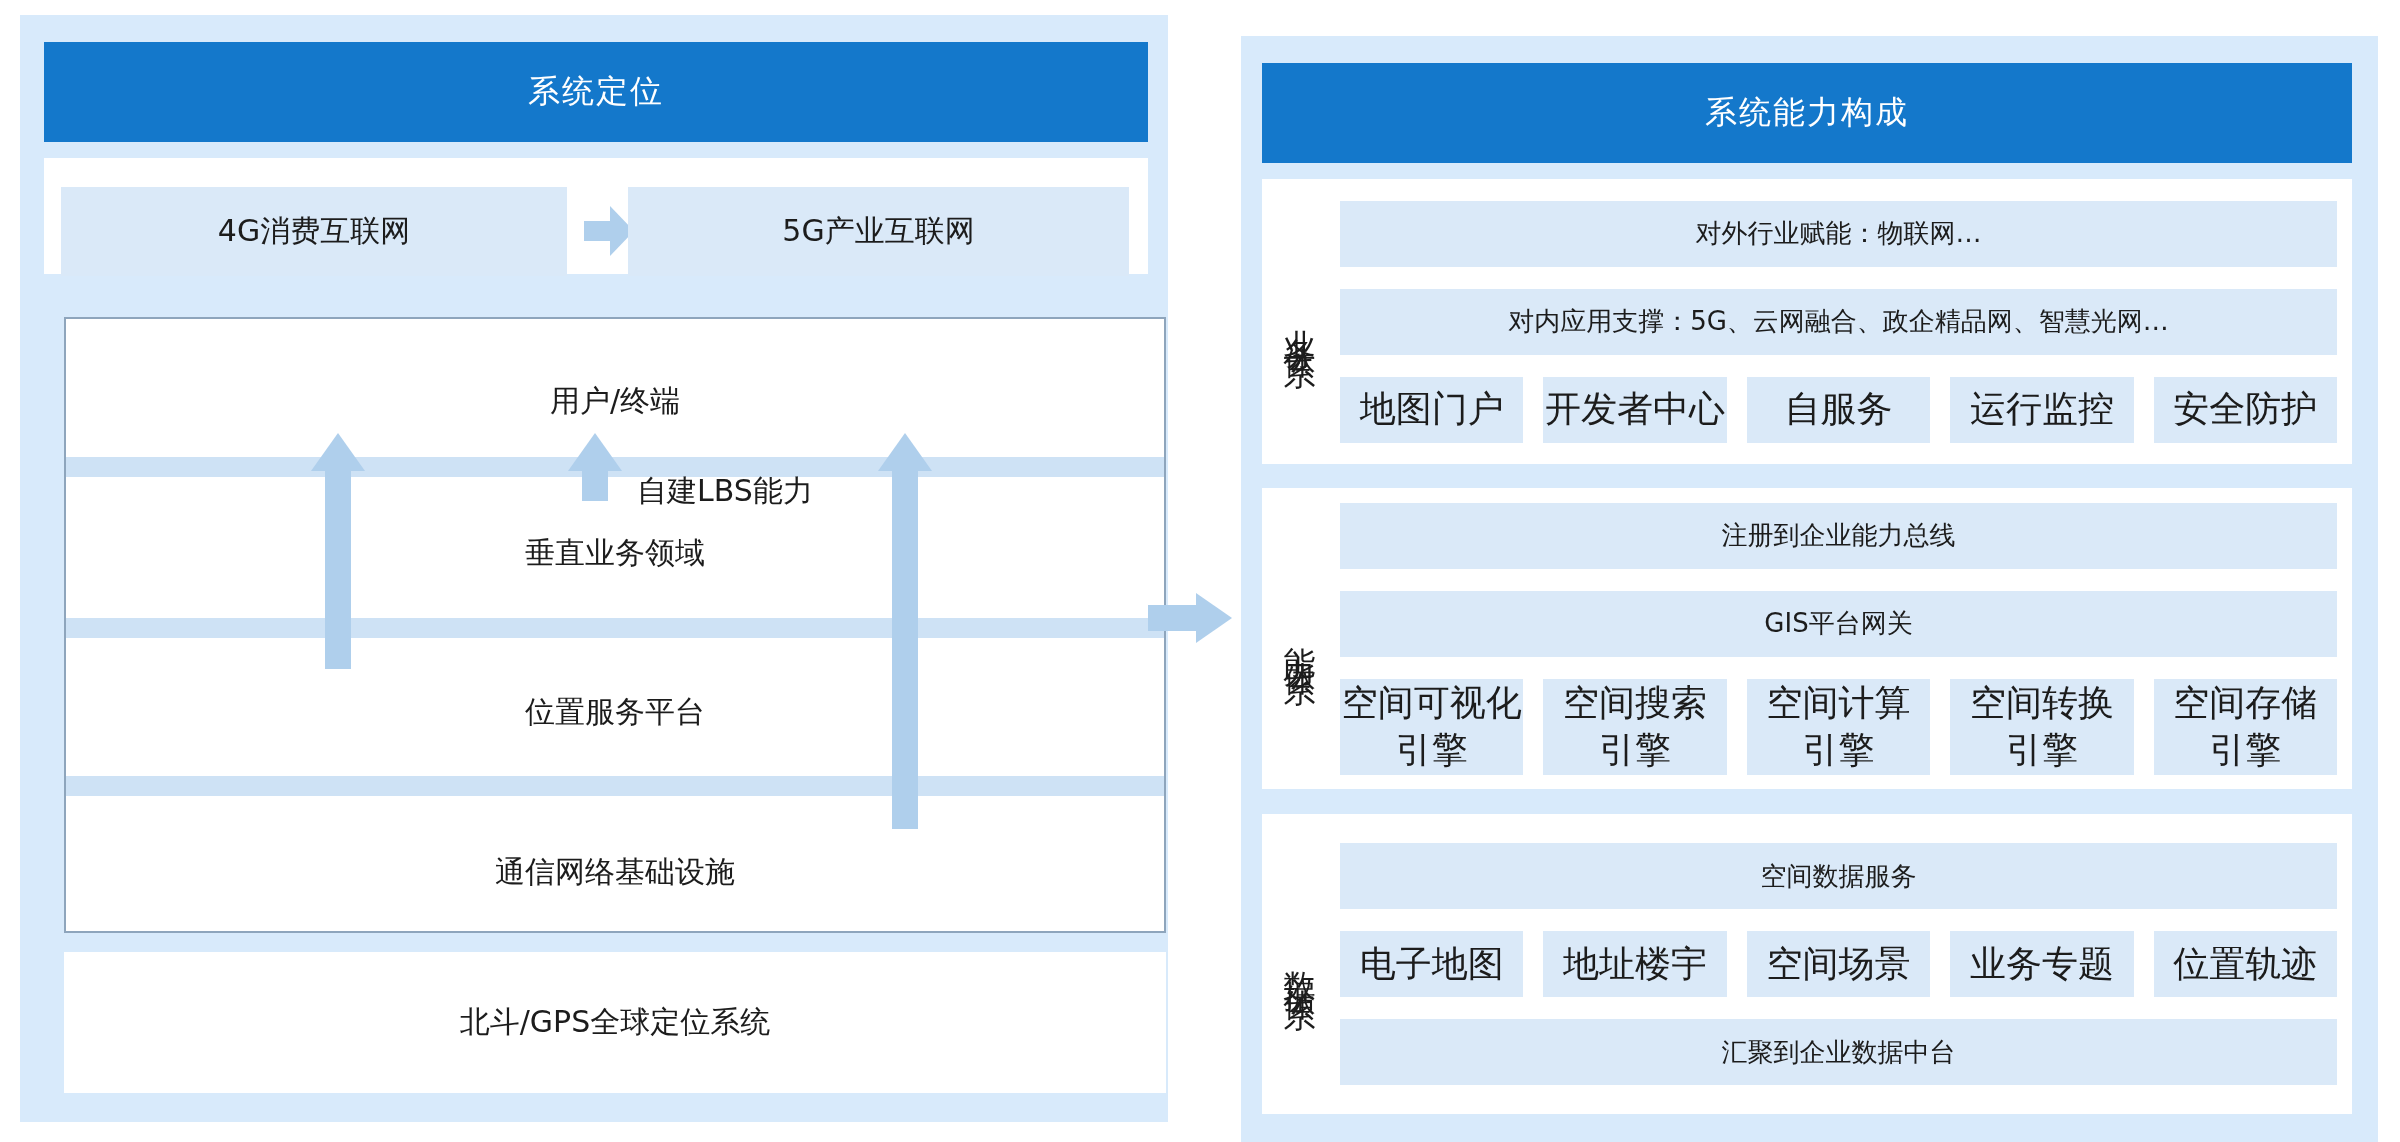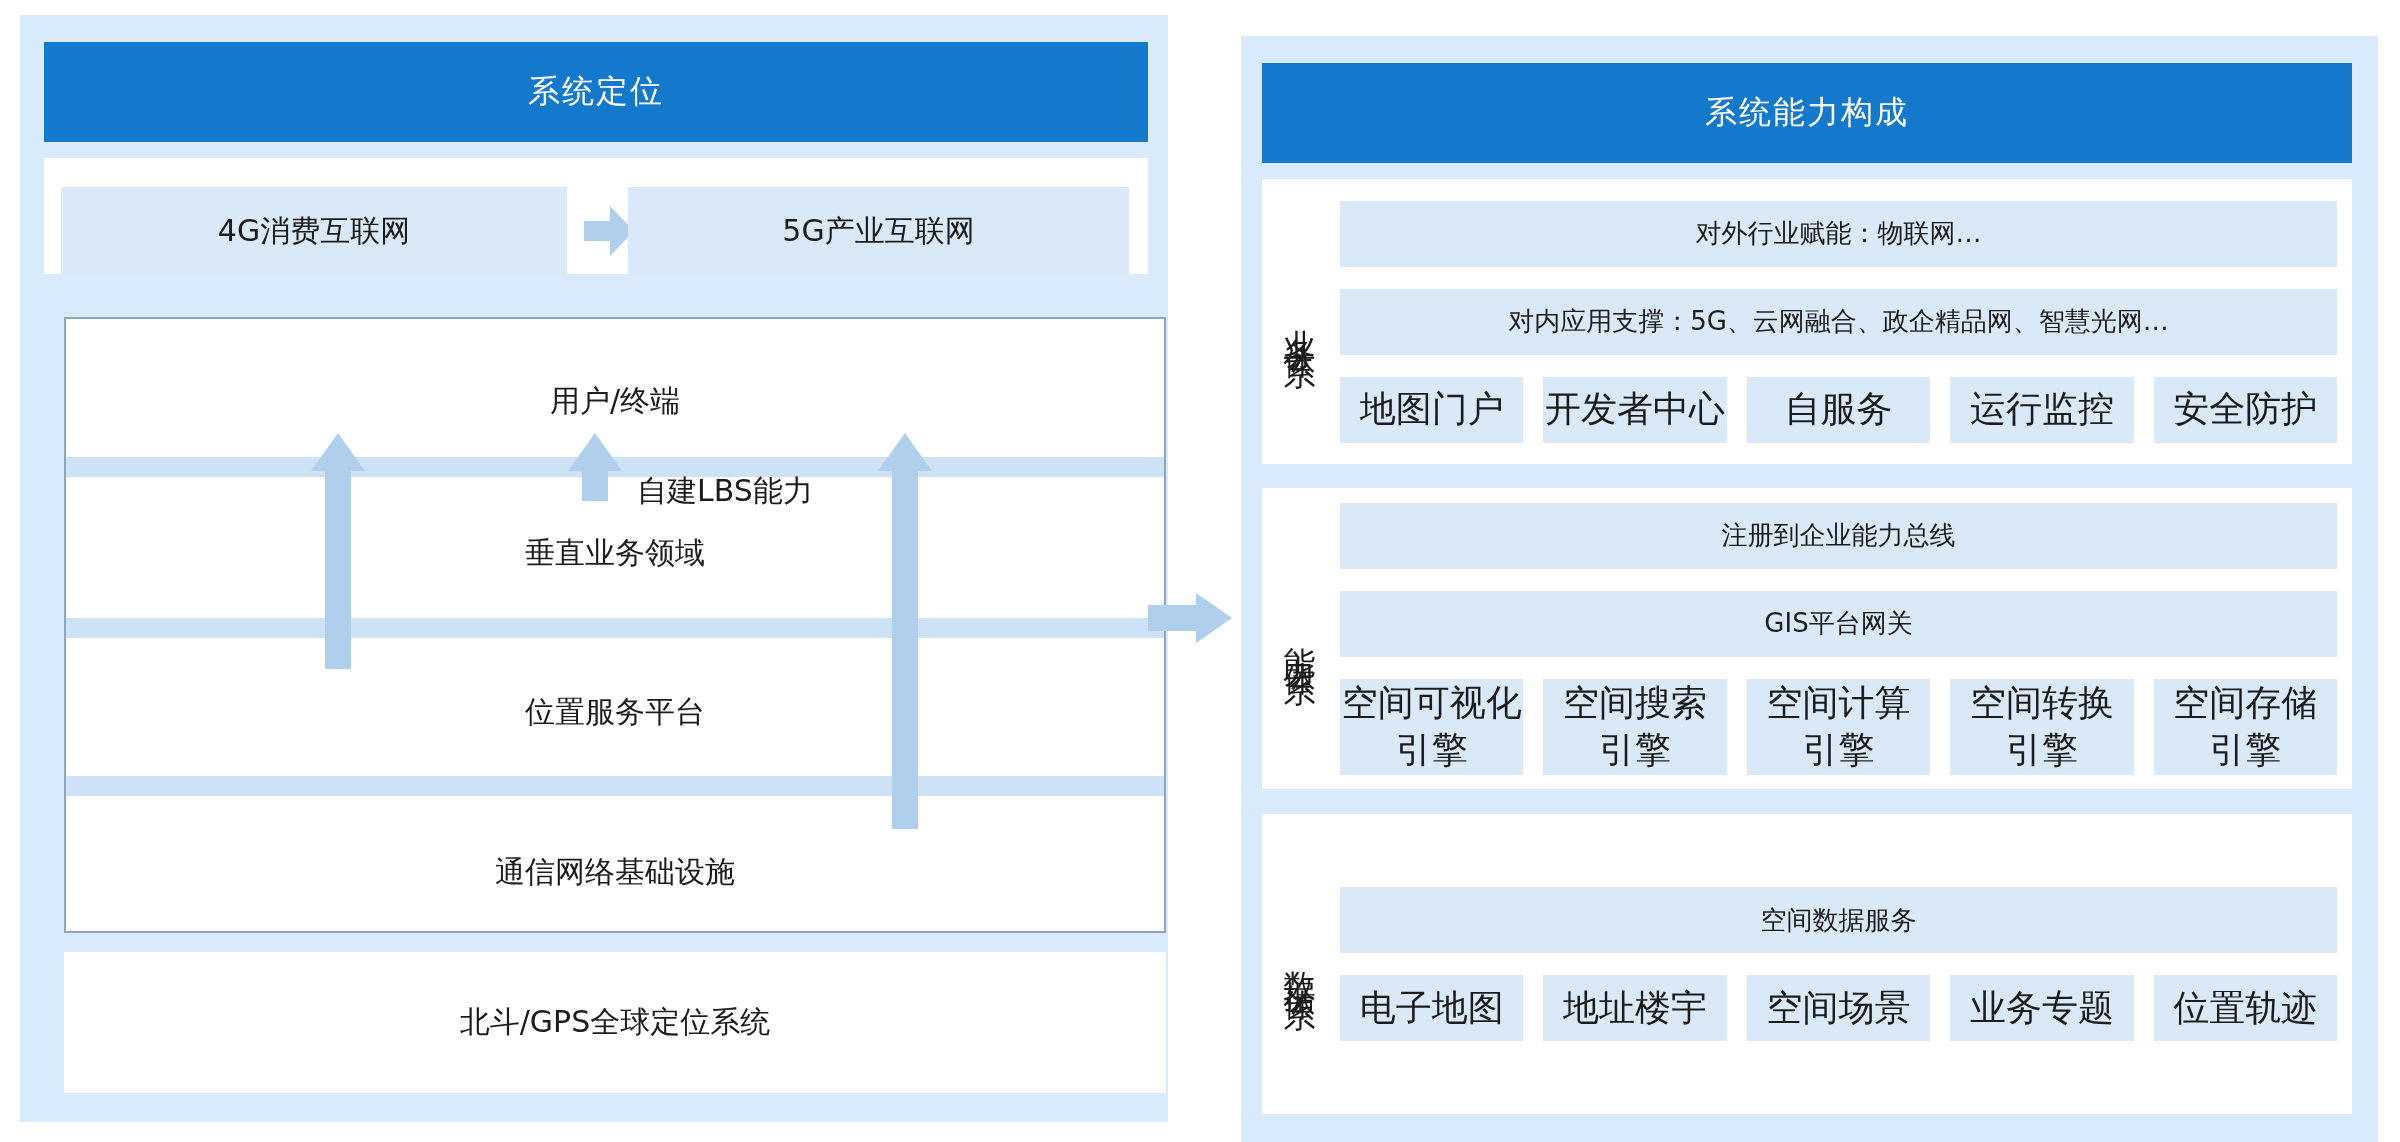--- a/index.html
+++ b/index.html
@@ -209,16 +209,17 @@
       <div class="v-label">数据体系</div>
       <div class="rows">
         <div class="wide-box">空间数据服务</div>
         <div class="small-row">
           <div class="small-box">电子地图</div>
           <div class="small-box">地址楼宇</div>
           <div class="small-box">空间场景</div>
           <div class="small-box">业务专题</div>
           <div class="small-box">位置轨迹</div>
         </div>
+        <div class="wide-box">汇聚到企业数据中台</div>
       </div>
     </div>
   </section>
 </div>
 
 </body></html>

